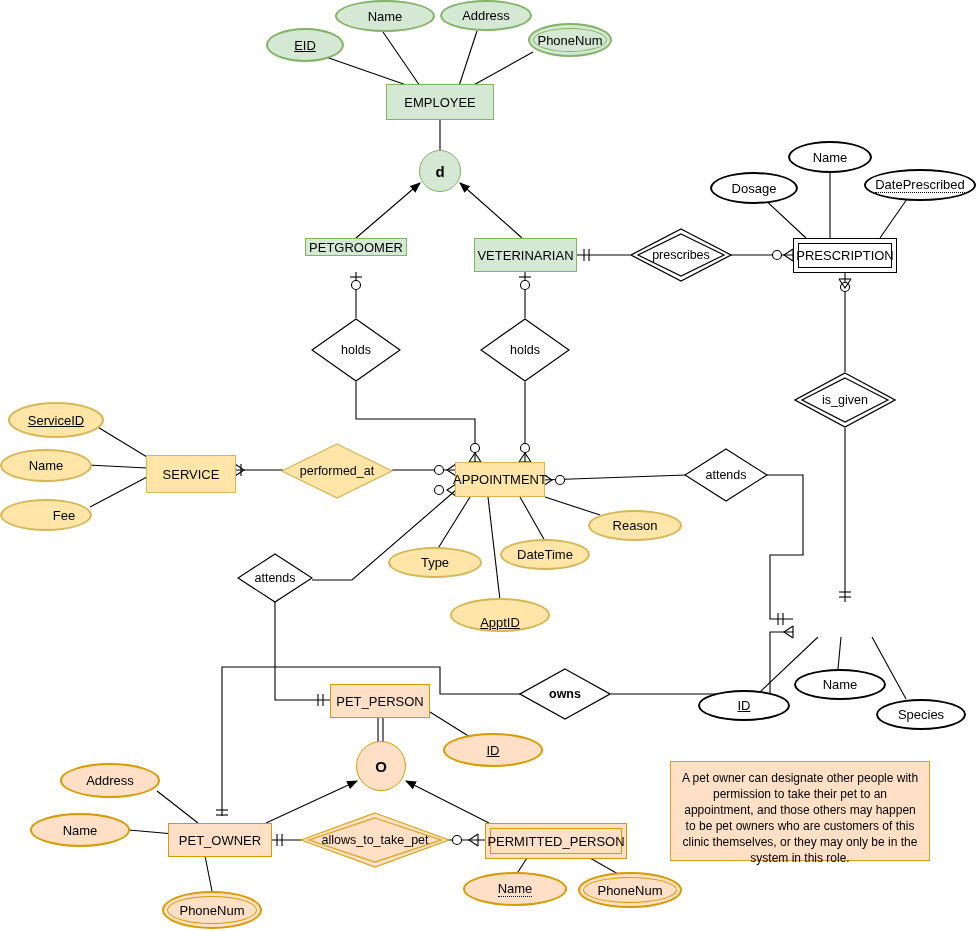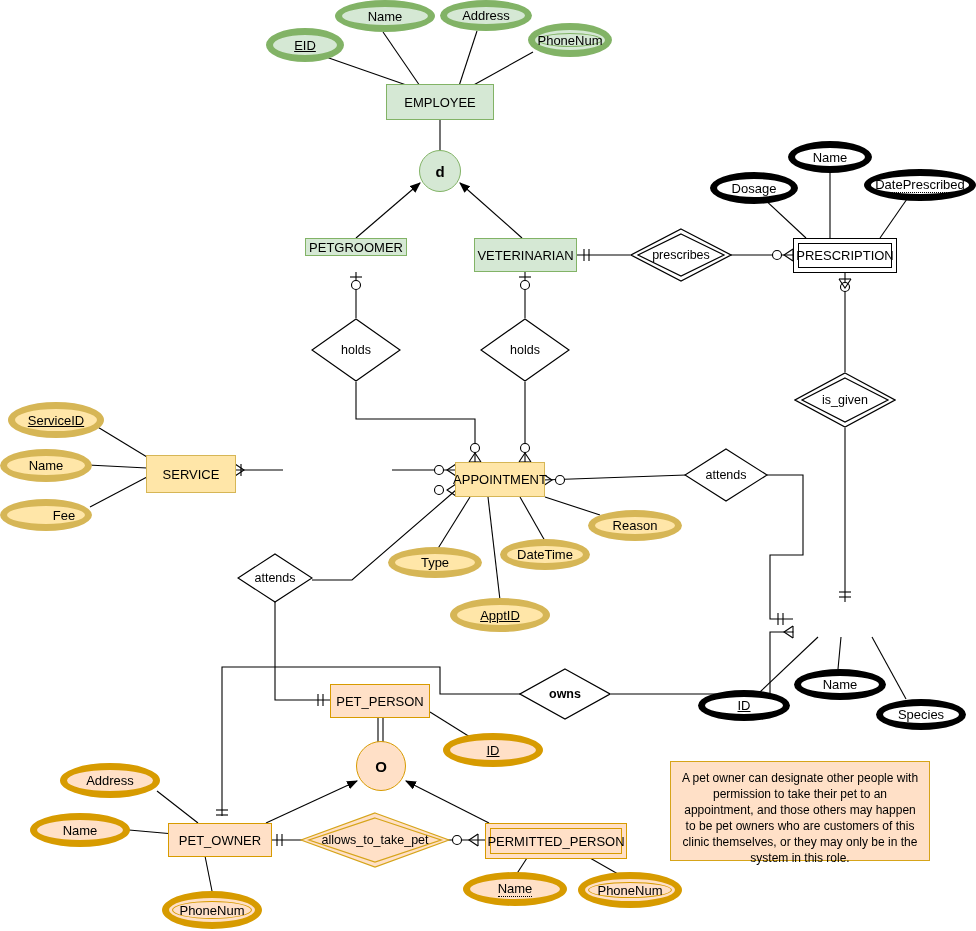--- a/index.html
+++ b/index.html
@@ -9,21 +9,21 @@
   .node{position:absolute;box-sizing:border-box;display:flex;align-items:center;justify-content:center;text-align:center;}
   .ent{border:1px solid #000;font-size:13px;color:#000;}
   .ent.green{background:#d5e8d4;border-color:#82b366;}
   .ent.yellow{background:#ffe6a8;border-color:#d6b656;}
   .ent.peach{background:#ffe0c7;border-color:#d79b00;}
   .ent.white{background:#ffffff;border-color:#000000;}
   .weak{padding:4px;}
   .weak > span{display:flex;align-items:center;justify-content:center;width:100%;height:100%;border:1px solid;box-sizing:border-box;}
   .weak.white > span{border-color:#000;}
   .weak.peach > span{border-color:#d79b00;}
-  .attr{border-radius:50%;font-size:13px;border:7px solid #0c4a6e;background:#fff;}
+  .attr{border-radius:50%;font-size:13px;border:2px solid #0c4a6e;background:#fff;}
   .attr.green{background:#d5e8d4;border-color:#82b366;}
   .attr.yellow{background:#ffe6a8;border-color:#d6b656;}
   .attr.peach{background:#ffe0c7;border-color:#d79b00;}
   .attr.white{background:#fff;border-color:#000;}
   .attr .key{text-decoration:underline;}
   .attr .pkey{border-bottom:1px dotted #000;}
   .multi{padding:3px;}
   .multi > span.inner{display:flex;align-items:center;justify-content:center;width:100%;height:100%;border:1px solid;border-radius:50%;box-sizing:border-box;}
   .multi.green > span.inner{border-color:#82b366;}
   .multi.peach > span.inner{border-color:#d79b00;}
@@ -253,31 +253,37 @@
   <div class="node attr yellow" style="left:0px;top:449px;width:92px;height:33px;">
     <span>Name</span>
   </div>
   <div class="node attr yellow" style="left:0px;top:499px;width:92px;height:32px;padding-left:36px;">
     <span>Fee</span>
   </div>
   <div class="node ent yellow" style="left:146px;top:455px;width:90px;height:38px;">
     <span>SERVICE</span>
   </div>
 
+  <div class="diamond-wrap" style="left:281px;top:443px;width:112px;height:56px;">
+    <svg class="dia" viewBox="0 0 112 56" preserveAspectRatio="none">
+        <polygon points="56,1 111,28 56,55 1,28" fill="#ffe6a8" stroke="#d6b656" stroke-width="1.3"></polygon>
+      </svg>
+    <div class="dia-label">performed_at</div>
+  </div>
 
   <div class="node ent yellow" style="left:455px;top:462px;width:90px;height:35px;">
     <span>APPOINTMENT</span>
   </div>
   <div class="node attr yellow" style="left:388px;top:547px;width:94px;height:31px;">
     <span>Type</span>
   </div>
   <div class="node attr yellow" style="left:500px;top:539px;width:90px;height:31px;">
     <span>DateTime</span>
   </div>
-  <div class="node attr yellow" style="left:450px;top:598px;width:100px;height:34px;">
+  <div class="node attr yellow" style="left:450px;top:598px;width:100px;height:34px;align-items:flex-end;">
     <span class="key">ApptID</span>
   </div>
   <div class="node attr yellow" style="left:588px;top:510px;width:94px;height:31px;">
     <span>Reason</span>
   </div>
 
   <div class="diamond-wrap" style="left:684px;top:448px;width:84px;height:54px;">
     <svg class="dia" viewBox="0 0 84 54" preserveAspectRatio="none">
         <polygon points="42,1 83,27 42,53 1,27" fill="#fff" stroke="#000" stroke-width="1.2"></polygon>
       </svg>

